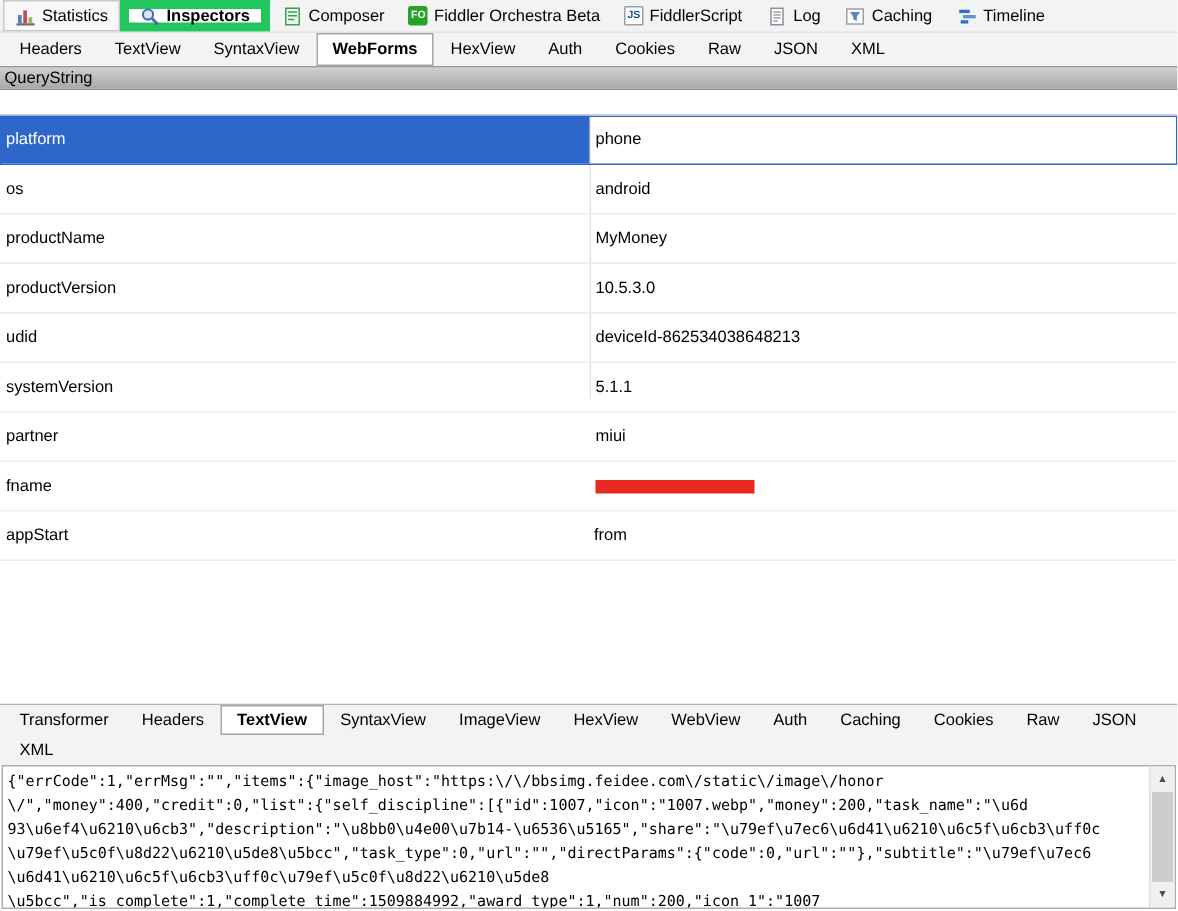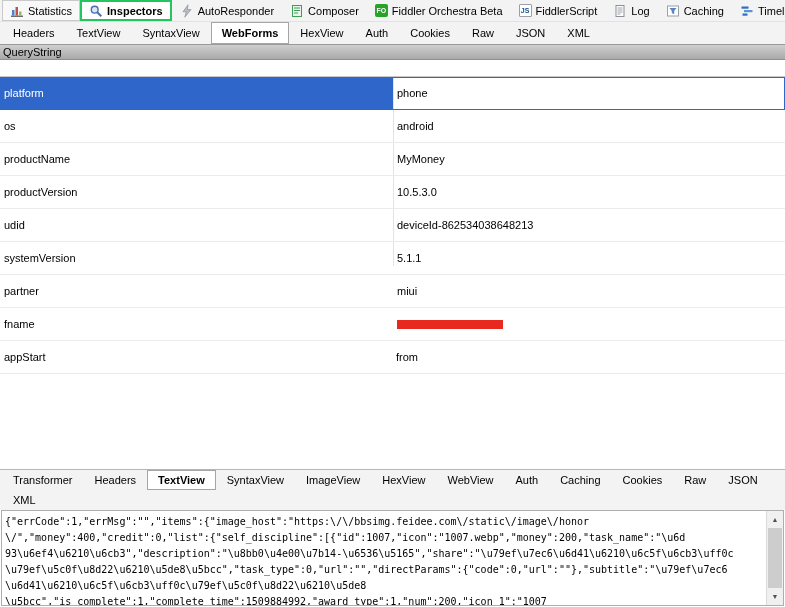--- a/index.html
+++ b/index.html
@@ -19,21 +19,21 @@
     border-bottom: 1px solid #e2e2e2;
     display: flex; align-items: stretch;
     padding-left: 2px;
   }
   .mtab {
     display: flex; align-items: center; gap: 4px;
     padding: 0 7px; cursor: default; white-space: nowrap;
     border: 1px solid transparent;
   }
   .mtab.focused { border: 1px solid #c9c9c9; background: #f8f8f8; }
-  .mtab.active  { border: 2px solid #22c55e; background: #ffffff; font-weight: bold; }
+  .mtab.active  { border: 6px solid #22c55e; background: #ffffff; font-weight: bold; }
   .ic { width: 14px; height: 14px; flex: 0 0 14px; }
   .badge {
     width: 13px; height: 13px; flex: 0 0 13px;
     display: flex; align-items: center; justify-content: center;
     font-size: 7px; font-weight: bold; border-radius: 2px;
   }
   .badge.fo { background: var(--orchestra,#27a327); color: #fff; }
   .badge.js { background: #fff; border: 1px solid #9aa0a8; color: #14508c; border-radius: 1px; }
 
   
@@ -121,26 +121,20 @@
         <rect x="9" y="7.5" width="2.5" height="4" fill="#9bbb59"></rect>
       </svg>
       <span class="lbl">Statistics</span>
     </div>
     <div class="mtab active">
       <svg class="ic" viewBox="0 0 14 14">
         <circle cx="5.7" cy="5.7" r="3.4" fill="#dce6f5" stroke="#4a6ea9" stroke-width="1.4"></circle>
         <line x1="8.5" y1="8.5" x2="12.3" y2="12.3" stroke="#4a6ea9" stroke-width="2"></line>
       </svg>
       <span class="lbl">Inspectors</span>
-    </div>
-    <div class="mtab">
-      <svg class="ic" viewBox="0 0 14 14">
-        <path d="M8 0.8 L3 7.8 H6.3 L4.8 13.2 L11 5.6 H7.4 Z" fill="#b9bdc4" stroke="#8a8f98" stroke-width="0.7"></path>
-      </svg>
-      <span class="lbl">AutoResponder</span>
     </div>
     <div class="mtab">
       <svg class="ic" viewBox="0 0 14 14">
         <rect x="2.5" y="1.5" width="9" height="11" fill="#e9f5ec" stroke="#3f9e56"></rect>
         <line x1="4" y1="4" x2="10" y2="4" stroke="#3f9e56"></line>
         <line x1="4" y1="6.5" x2="10" y2="6.5" stroke="#3f9e56"></line>
         <line x1="4" y1="9" x2="8" y2="9" stroke="#3f9e56"></line>
       </svg>
       <span class="lbl">Composer</span>
     </div>

